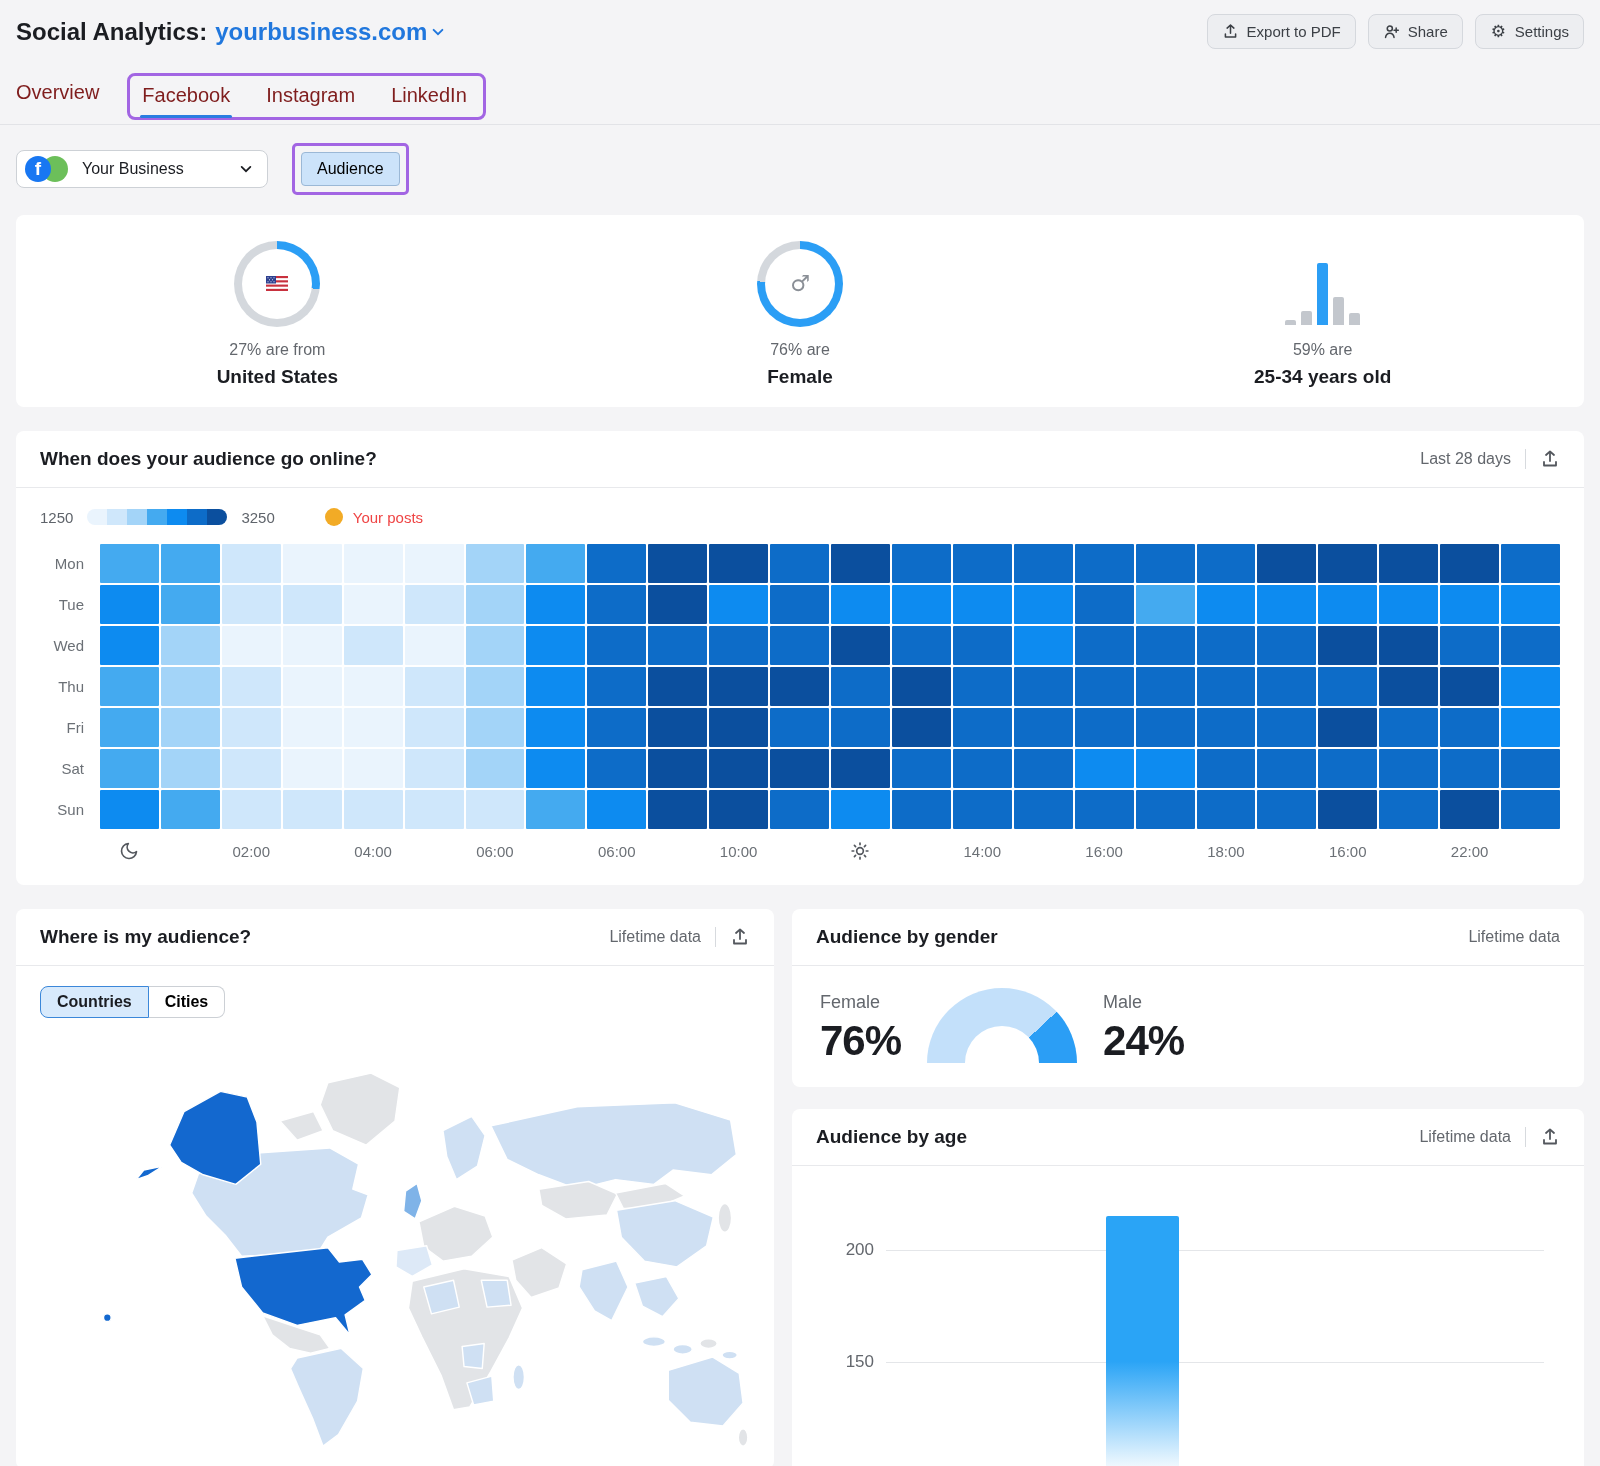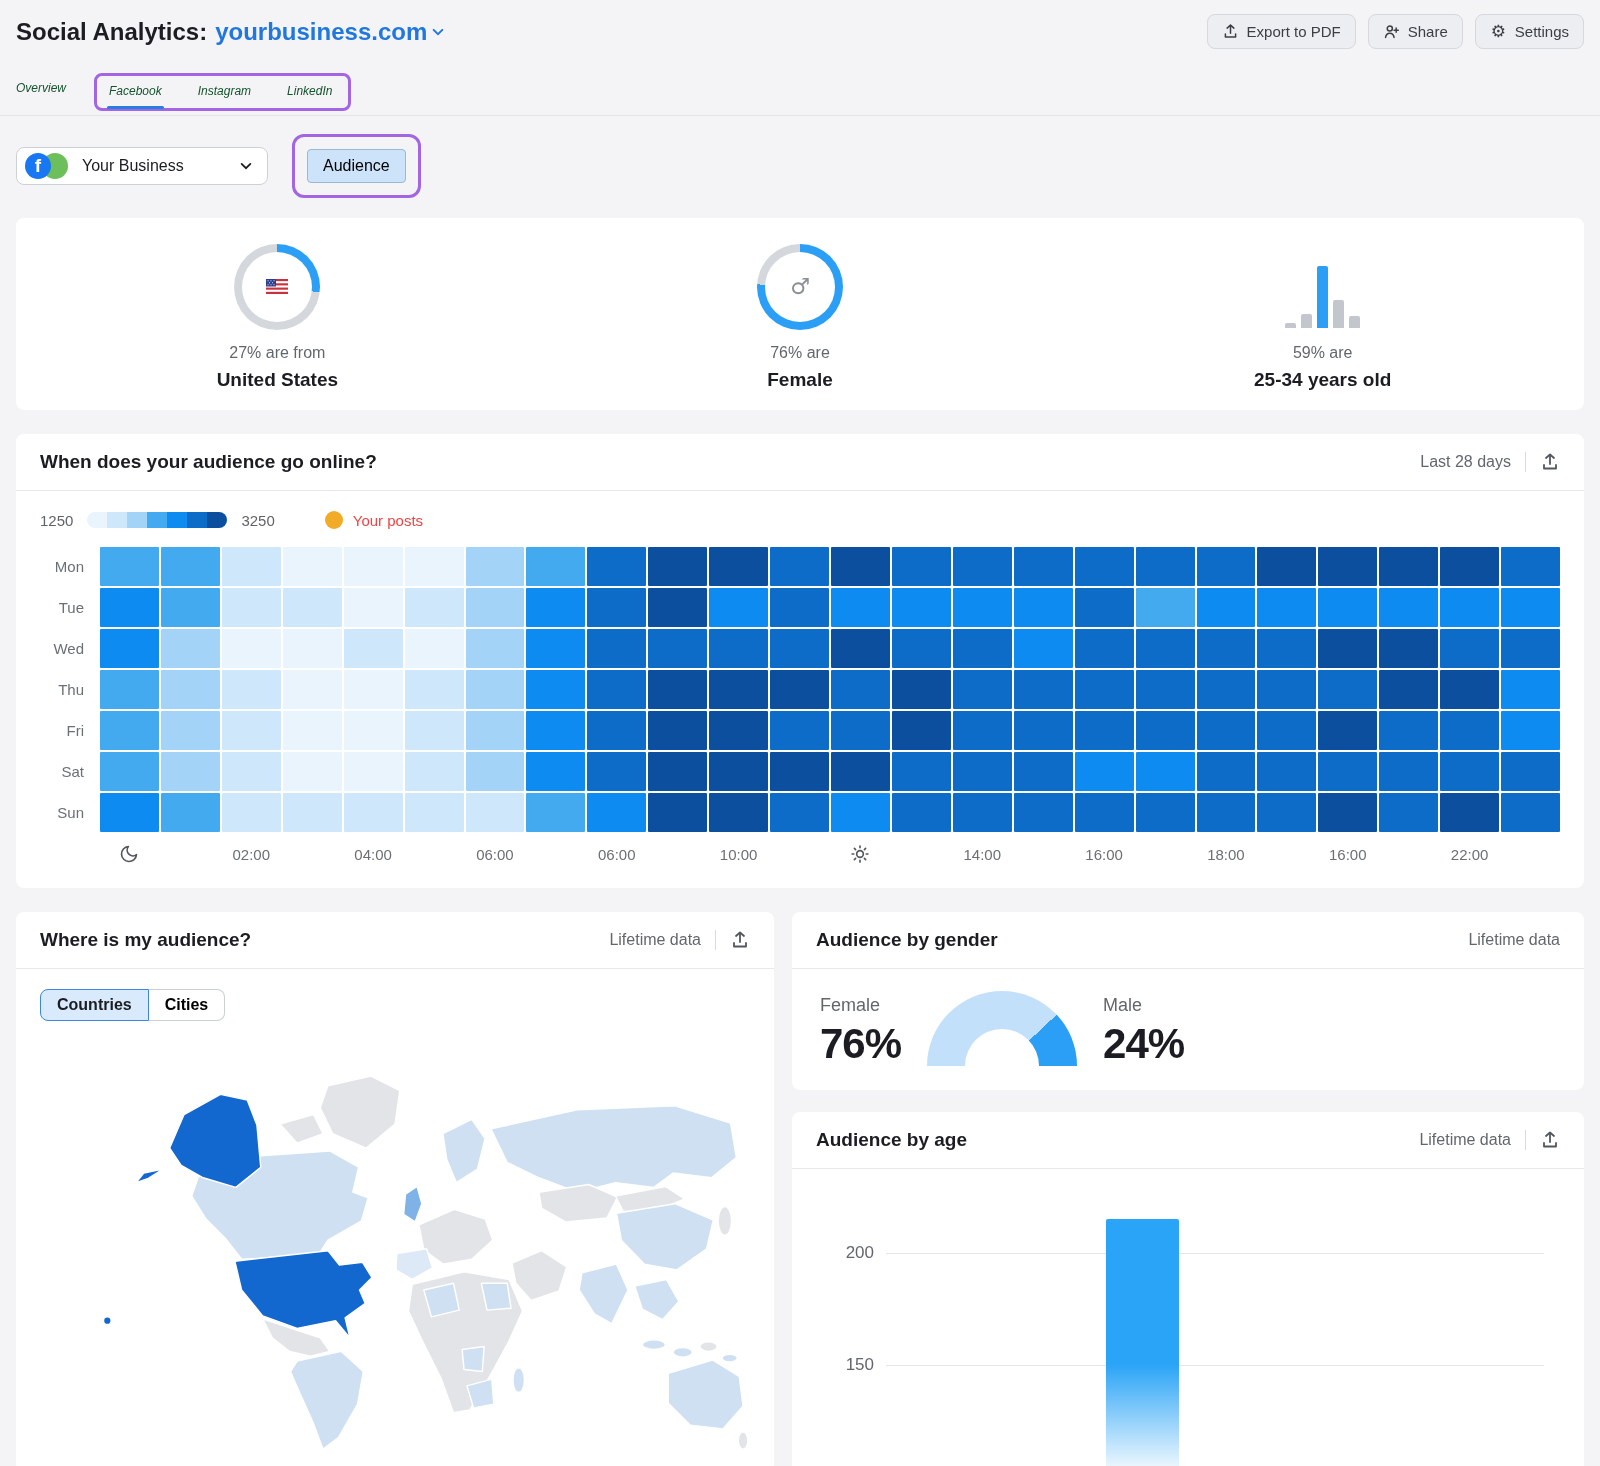--- a/index.html
+++ b/index.html
@@ -20,21 +20,21 @@
   .act-btn {
     display:flex; align-items:center; gap:8px;
     background:#edeef1; border:1px solid #d5d8dd; border-radius:8px;
     padding:8px 14px; font-size:15px; color:#3c4046; cursor:pointer;
   }
   .act-btn svg, .act-btn .gear { width:17px; height:17px; }
   .gear { font-size:17px; line-height:1; }
 
   
   .tabs-row { display:flex; align-items:center; margin-top:26px; position:relative; }
-  .tab { font-size:12px; color:#14532d; cursor:pointer;font-style:italic; }
+  .tab { font-size:20px; color:#7f1d1d; cursor:pointer; }
   .tab-overview { margin-right:28px; padding-bottom:12px; }
   .tab-highlight {
     display:flex; gap:36px; border:3px solid #a265e3; border-radius:8px;
     padding:8px 16px 10px 12px; margin-bottom:0; position:relative; top:-2px;
   }
   .tab-active { position:relative; }
   .tab-active::after {
     content:""; position:absolute; left:-2px; right:-2px; bottom:-11px;
     height:3px; background:#2a7de1; border-radius:2px;
   }
@@ -44,21 +44,21 @@
   .filter-row { display:flex; align-items:center; gap:24px; margin-top:18px; }
   .profile-select {
     display:flex; align-items:center; background:#fff; border:1px solid #cdd1d6;
     border-radius:8px; height:38px; padding:0 14px 0 8px; width:252px; cursor:pointer;
   }
   .avatar-fb { width:26px; height:26px; border-radius:50%; background:#1877f2; color:#fff;
     font-weight:bold; font-size:19px; display:flex; align-items:center; justify-content:center; z-index:2; }
   .avatar-green { width:26px; height:26px; border-radius:50%; background:#6cbf5a; margin-left:-9px; z-index:1; }
   .profile-label { font-size:16px; margin-left:14px; flex:1; }
   .subtabs { display:flex; align-items:center; }
-  .subtab-highlight { border:3px solid #a265e3; border-radius:12px; padding:12px; margin-right:6px; }
+  .subtab-highlight { border:3px solid #a265e3; border-radius:5px; padding:6px; margin-right:6px; }
   .subtab { background:#fff; border:1px solid #cfd3d8; font-size:16px; padding:7px 15px; cursor:pointer; }
   .subtab-active { background:#cce3fa; border-color:#9bb8d6; border-radius:4px; }
   .seg { display:flex; }
   .seg .subtab { border-right:none; }
   .seg .subtab:first-child { border-radius:6px 0 0 6px; }
   .seg .subtab:last-child { border-right:1px solid #cfd3d8; border-radius:0 6px 6px 0; }
 
   
   .card { background:#fff; border-radius:8px; }
   .kpi-card { margin-top:20px; height:192px; display:flex; }

